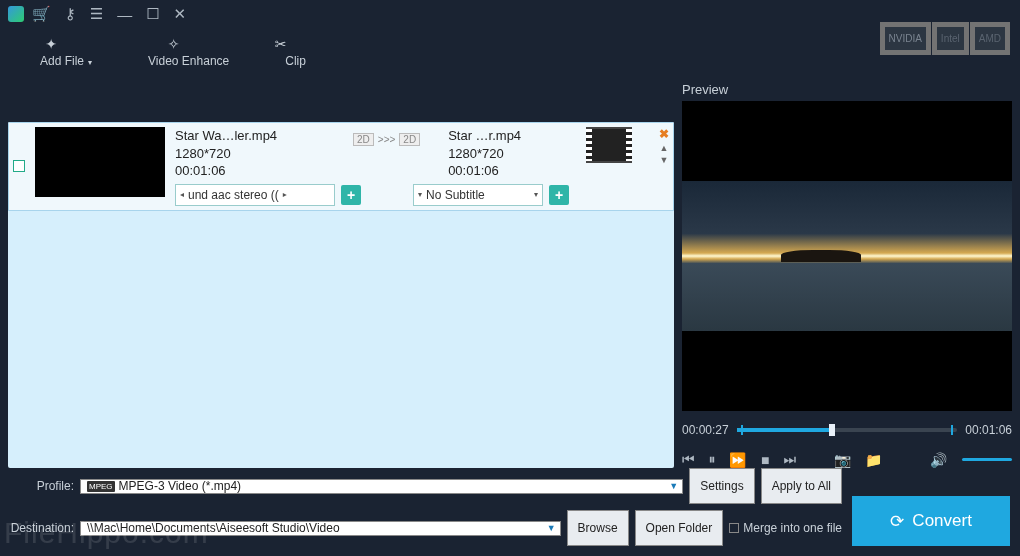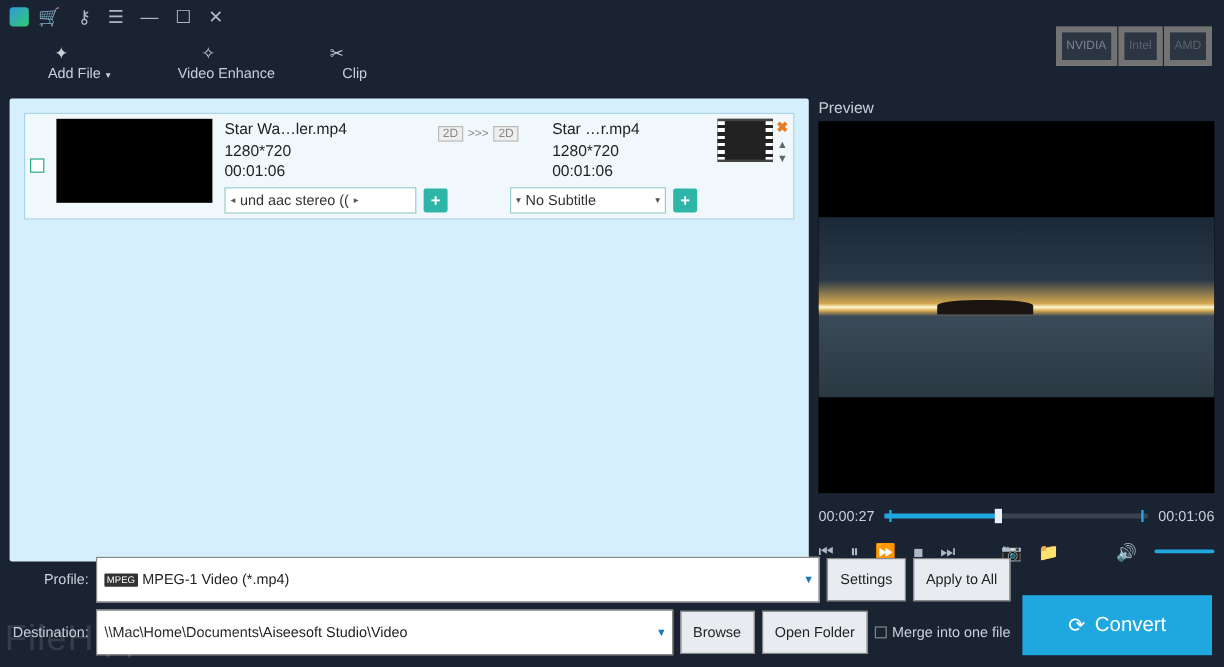--- a/index.html
+++ b/index.html
@@ -17,21 +17,21 @@
 .tb-btn { display:flex; flex-direction:column; align-items:center; gap:2px; cursor:pointer; font-size:12px; color:#c8d0d8; }
 .tb-btn .ico { font-size:14px; }
 .tb-btn .lbl { white-space:nowrap;margin-left:30px; }
 .tb-btn .caret { font-size:8px; margin-left:4px; }
 .gpu-badges { position:absolute; right:10px; top:-6px; display:flex; gap:1px; }
 .gpu-badges div { background:#2c3642; color:#5a6470; font-size:10px; padding:6px 4px; border:5px solid #737373;}
 .gpu-badges div:first-child{color:#7a8490;}
 
 
 .main { display:flex; padding:6px 8px 0 8px; gap:8px; height:392px;}
-.list-area { flex:1; background:#d6effc; border-radius:2px; padding:12px; display:flex; flex-direction:column; gap:6px; overflow:hidden;}
+.list-area { flex:1; background:#d6effc; border-radius:2px; padding:0; display:flex; flex-direction:column; gap:6px; overflow:hidden;margin-top:40px;}
 .file-item { background:#f0f8fc; border:1px solid #a8d4ec; padding:4px; display:flex; gap:10px; position:relative;}
 .thumb { width:130px; height:70px; background:#000; }
 .file-col { display:flex; flex-direction:column; }
 .file-col .finfo { font-size:13px; color:#222; line-height:1.35; }
 .arrow-3d { display:flex; align-items:center; gap:4px; font-size:10px; color:#888; margin-top:6px;}
 .arrow-3d .b3d { border:1px solid #bbb; padding:0 3px; background:#eee;}
 .film-ico { width:46px; height:36px; background:#222; position:relative; border:2px solid #444;}
 .film-ico::before, .film-ico::after { content:""; position:absolute; top:0; bottom:0; width:6px; background:repeating-linear-gradient(#fff 0 3px,#222 3px 6px);}
 .film-ico::before{left:-2px;} .film-ico::after{right:-2px;}
 .item-ctrl { position:absolute; right:4px; top:4px; display:flex; flex-direction:column; gap:2px; align-items:center;}
@@ -57,21 +57,21 @@
 .pv-controls { display:flex; align-items:center; gap:14px; margin-top:14px; font-size:14px; color:#aeb8c2;}
 .pv-controls span{cursor:pointer;}
 .pv-controls .spacer{flex:1;}
 .vol-track { width:50px; height:3px; background:#1fa8e0; border-radius:2px;}
 
 
 .bottom { position:absolute; left:0; right:0; bottom:0; padding:6px 10px 10px 10px; display:flex; align-items:flex-end; gap:10px;}
 .bot-left { flex:1; display:flex; flex-direction:column; gap:6px;}
 .bot-row { display:flex; align-items:center; gap:6px;}
 .bot-row label { width:64px; text-align:right; font-size:12px; color:#c8d0d8;}
-.combo { flex:1; background:#fff; border:1px solid #888; height:38px; display:flex; align-items:center; padding:0 6px; color:#222; font-size:12px; cursor:pointer; position:relative;}
+.combo { flex:1; background:#fff; border:1px solid #888; height:15px; display:flex; align-items:center; padding:0 6px; color:#222; font-size:12px; cursor:pointer; position:relative;}
 .combo .dd { position:absolute; right:4px; font-size:9px; color:#1a7ab8;}
 .btn-sm { background:#e8ecf0; border:1px solid #888; height:36px; padding:0 10px; font-size:12px; color:#222; cursor:pointer;}
 .merge { display:flex; align-items:center; gap:4px; font-size:12px; color:#c8d0d8;}
 .merge .cb { width:10px; height:10px; border:1px solid #888; background:#1a2332;}
 .convert-btn { width:158px; height:50px; background:#1fa8e0; color:#fff; font-size:17px; display:flex; align-items:center; justify-content:center; gap:8px; cursor:pointer;}
 .watermark { position:absolute; left:0; bottom:6px; font-size:30px; color:rgba(255,255,255,0.12); font-weight:300; letter-spacing:1px; padding-left:4px; pointer-events:none;}
 </style>
 </head>
 <body>
 
@@ -189,21 +189,21 @@
     </div>
   </div>
 </div>
 
 <div class="bottom">
   <div class="bot-left">
     <div class="bot-row">
       <label>Profile:</label>
       <div class="combo">
         <span style="background:#333;color:#fff;font-size:8px;padding:1px 2px;margin-right:4px;border-radius:1px;">MPEG</span>
-        <span>MPEG-1 Video (*.mp4)</span>
+        <span>MPEG-3 Video (*.mp4)</span>
         <span class="dd">▼</span>
       </div>
       <button class="btn-sm">Settings</button>
       <button class="btn-sm">Apply to All</button>
     </div>
     <div class="bot-row">
       <label>Destination:</label>
       <div class="combo">
         <span>\\Mac\Home\Documents\Aiseesoft Studio\Video</span>
         <span class="dd">▼</span>

